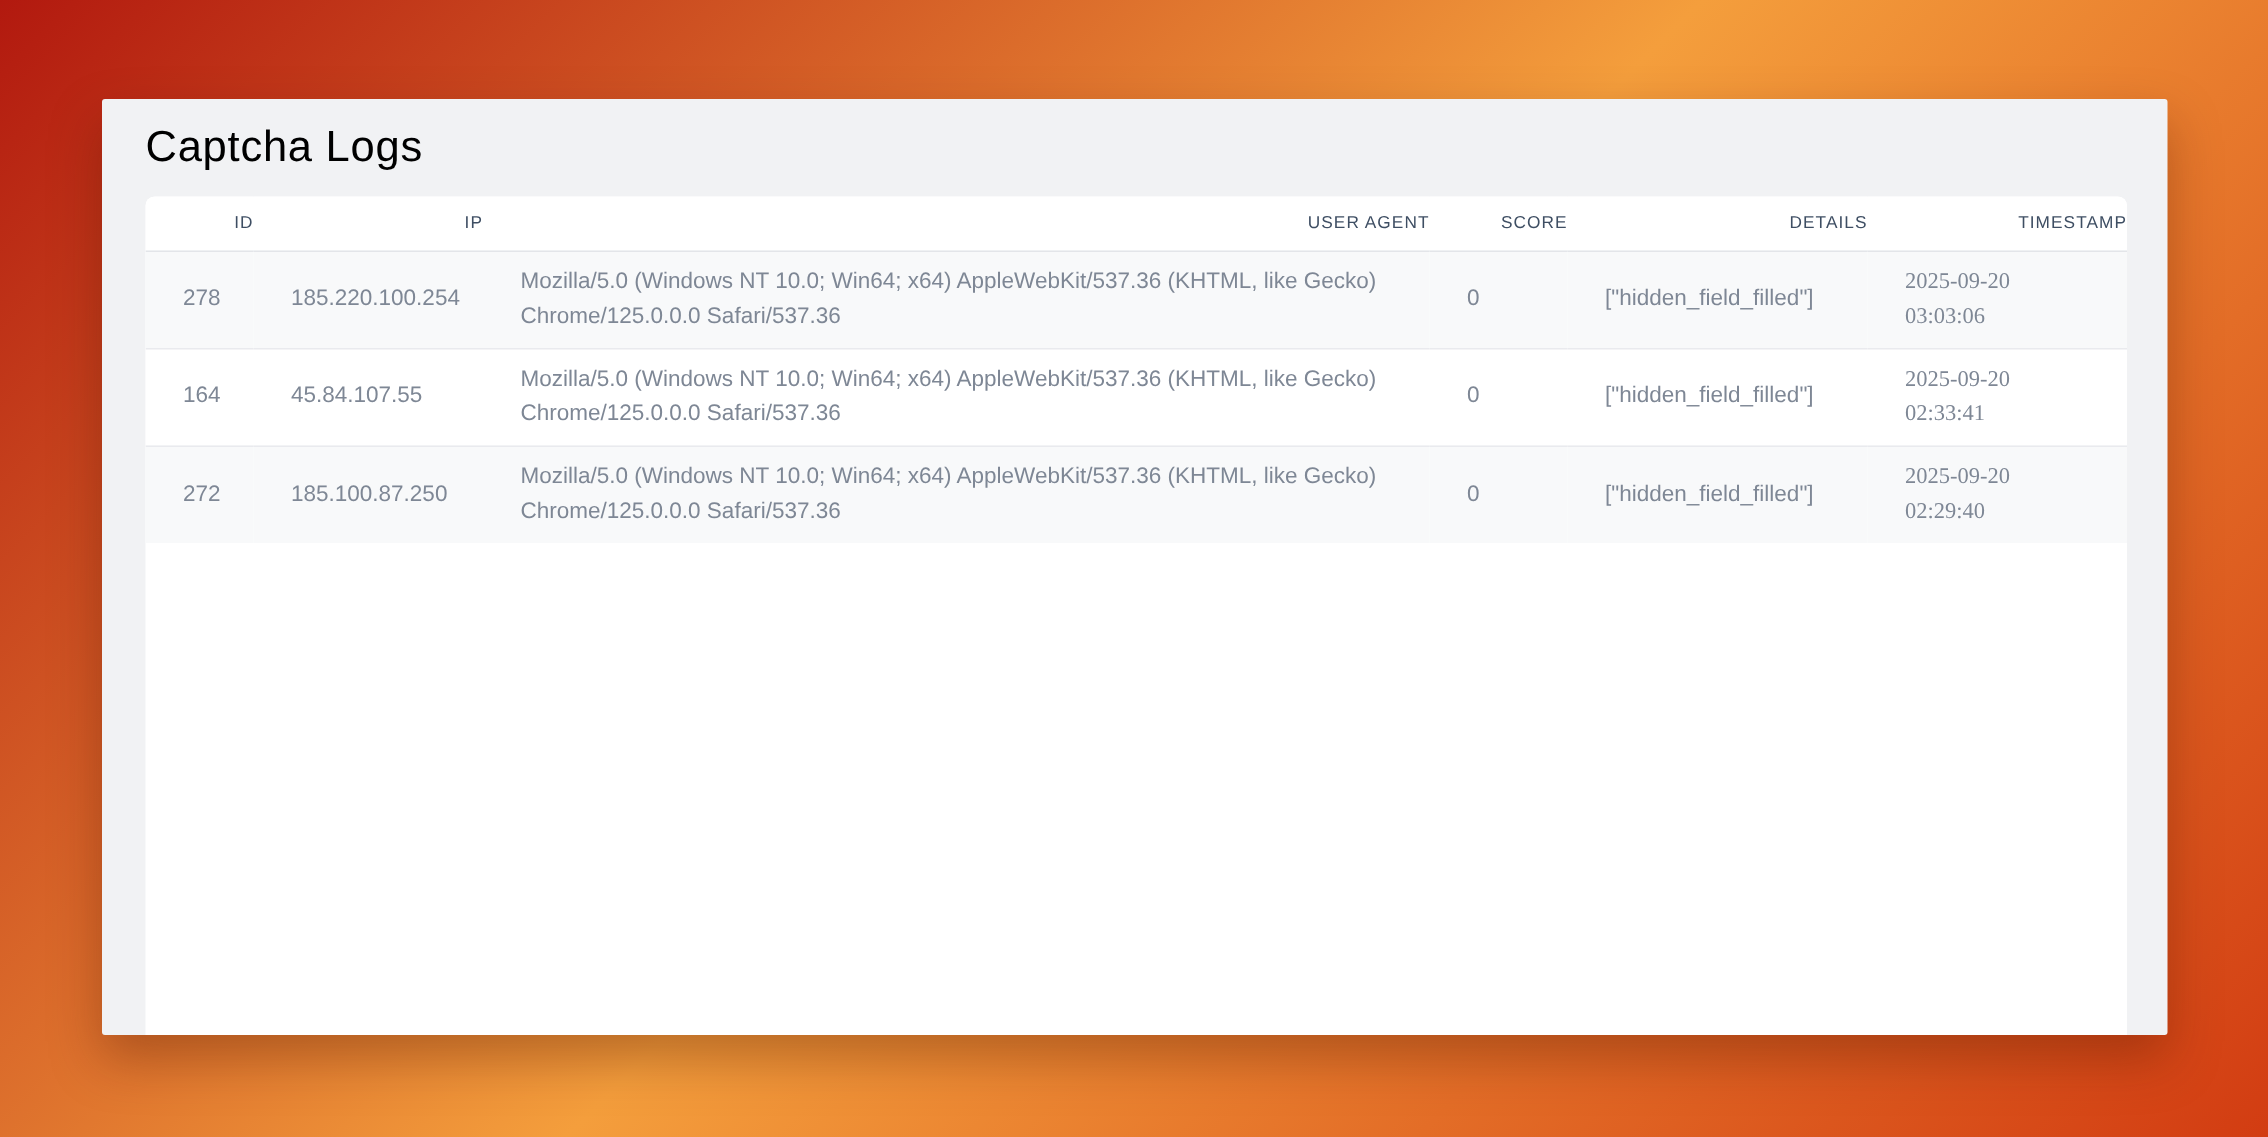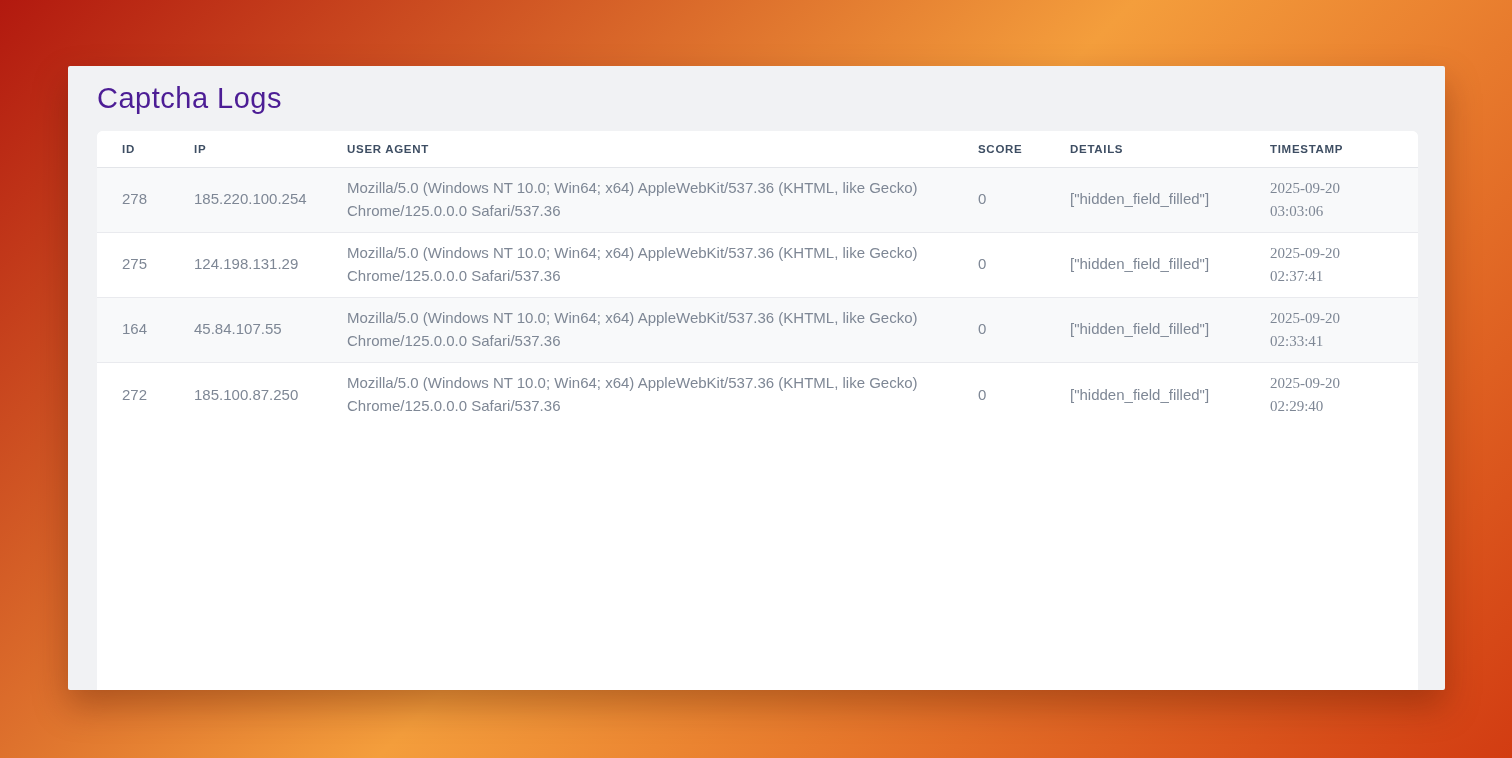--- a/index.html
+++ b/index.html
@@ -17,21 +17,21 @@
     border-radius: 2px;
     box-shadow: 0 16px 34px rgba(80, 20, 0, 0.35);
     overflow: hidden;
   }
   .card-title {
     position: absolute;
     left: 29px; top: 16px;
     font-size: 29px;
     font-weight: 500;
     letter-spacing: 0.5px;
-    color: #4c1d95;
+    color: #000000;
   }
   .table-panel {
     position: absolute;
     left: 29px; top: 65px;
     width: 1321px; height: 559px;
     background: #ffffff;
     border-radius: 6px 6px 0 0;
     overflow: hidden;
   }
   table {
@@ -41,24 +41,24 @@
   }
   col.c-id        { width: 72px; }
   col.c-ip        { width: 153px; }
   col.c-ua        { width: 631px; }
   col.c-score     { width: 92px; }
   col.c-details   { width: 200px; }
   col.c-timestamp { width: 173px; }
   thead th {
     height: 36px;
     padding-left: 25px;
-    text-align: left;
+    text-align: right;
     vertical-align: middle;
     font-size: 11.5px;
-    font-weight: 700;
+    font-weight: 400;
     text-transform: uppercase;
     letter-spacing: 0.7px;
     color: #3e4e63;
     background: #ffffff;
     border-bottom: 1px solid #e3e5e9;
     white-space: nowrap;
   }
   tbody td {
     height: 65px;
     padding-left: 25px;
@@ -103,28 +103,20 @@
       <tbody>
           <tr>
     <td class="cell-id">278</td>
     <td class="cell-ip">185.220.100.254</td>
     <td class="cell-ua">Mozilla/5.0 (Windows NT 10.0; Win64; x64) AppleWebKit/537.36 (KHTML, like Gecko) Chrome/125.0.0.0 Safari/537.36</td>
     <td class="cell-score">0</td>
     <td class="cell-details">["hidden_field_filled"]</td>
     <td class="cell-timestamp">2025-09-20 03:03:06</td>
   </tr>
           <tr>
-    <td class="cell-id">275</td>
-    <td class="cell-ip">124.198.131.29</td>
-    <td class="cell-ua">Mozilla/5.0 (Windows NT 10.0; Win64; x64) AppleWebKit/537.36 (KHTML, like Gecko) Chrome/125.0.0.0 Safari/537.36</td>
-    <td class="cell-score">0</td>
-    <td class="cell-details">["hidden_field_filled"]</td>
-    <td class="cell-timestamp">2025-09-20 02:37:41</td>
-  </tr>
-          <tr>
     <td class="cell-id">164</td>
     <td class="cell-ip">45.84.107.55</td>
     <td class="cell-ua">Mozilla/5.0 (Windows NT 10.0; Win64; x64) AppleWebKit/537.36 (KHTML, like Gecko) Chrome/125.0.0.0 Safari/537.36</td>
     <td class="cell-score">0</td>
     <td class="cell-details">["hidden_field_filled"]</td>
     <td class="cell-timestamp">2025-09-20 02:33:41</td>
   </tr>
           <tr>
     <td class="cell-id">272</td>
     <td class="cell-ip">185.100.87.250</td>

